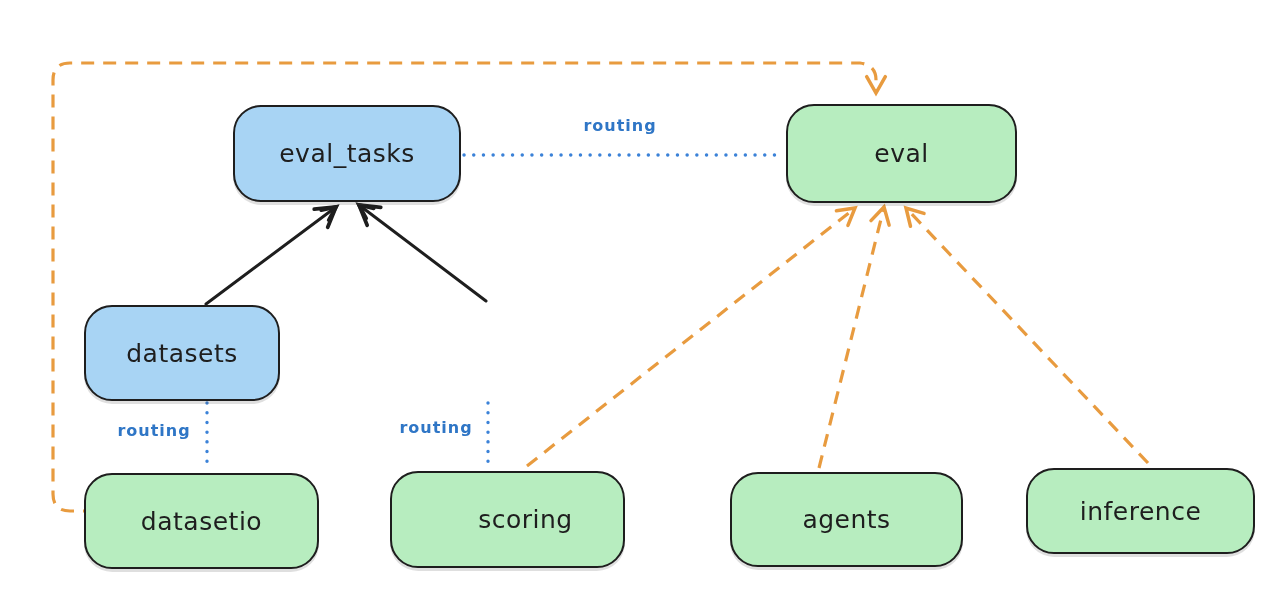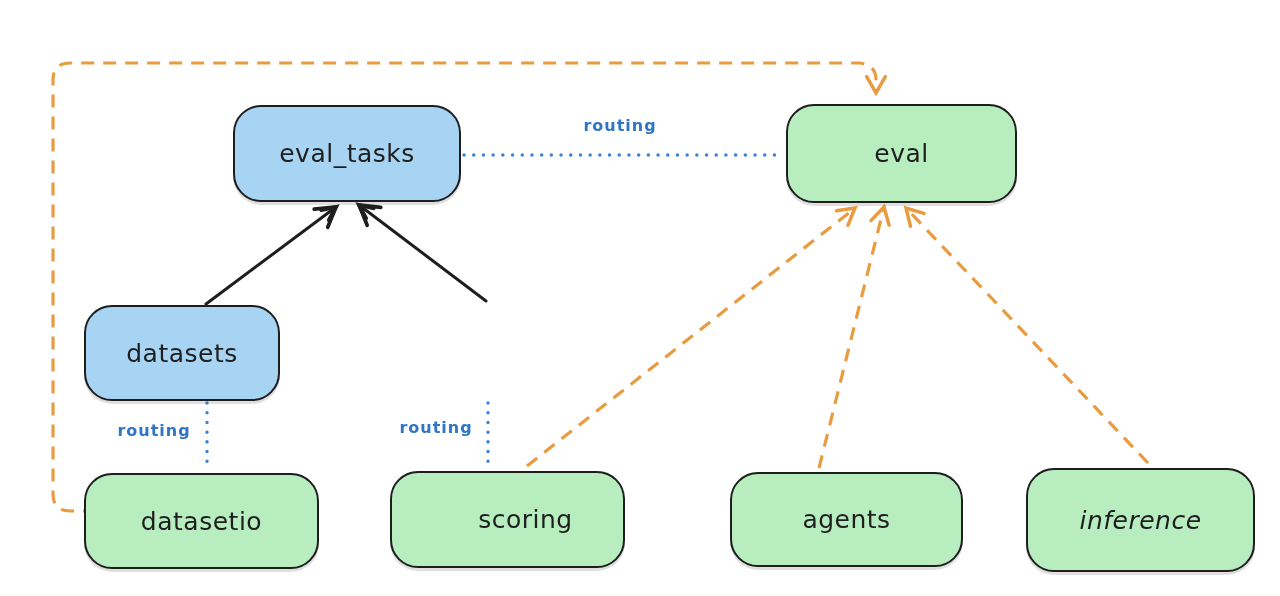--- a/index.html
+++ b/index.html
@@ -87,21 +87,21 @@
   </div>
 
   <div class="node provider" style="left:390px;top:471px;width:235px;height:97px;padding-left:36px;">
     <span>scoring</span>
   </div>
 
   <div class="node provider" style="left:710px;top:472px;width:233px;height:95px;margin-left:20px;">
     <span>agents</span>
   </div>
 
-  <div class="node provider" style="left:1026px;top:468px;width:229px;height:104px;font-style:italic;">
+  <div class="node provider" style="left:1026px;top:468px;width:229px;height:86px;">
     <span>inference</span>
   </div>
 
   <div class="routing-label" style="left:574px;top:116px;width:92px;">routing</div>
   <div class="routing-label" style="left:112px;top:421px;width:84px;">routing</div>
   <div class="routing-label" style="left:394px;top:418px;width:84px;">routing</div>
 
 </div>
 
 </body></html>

